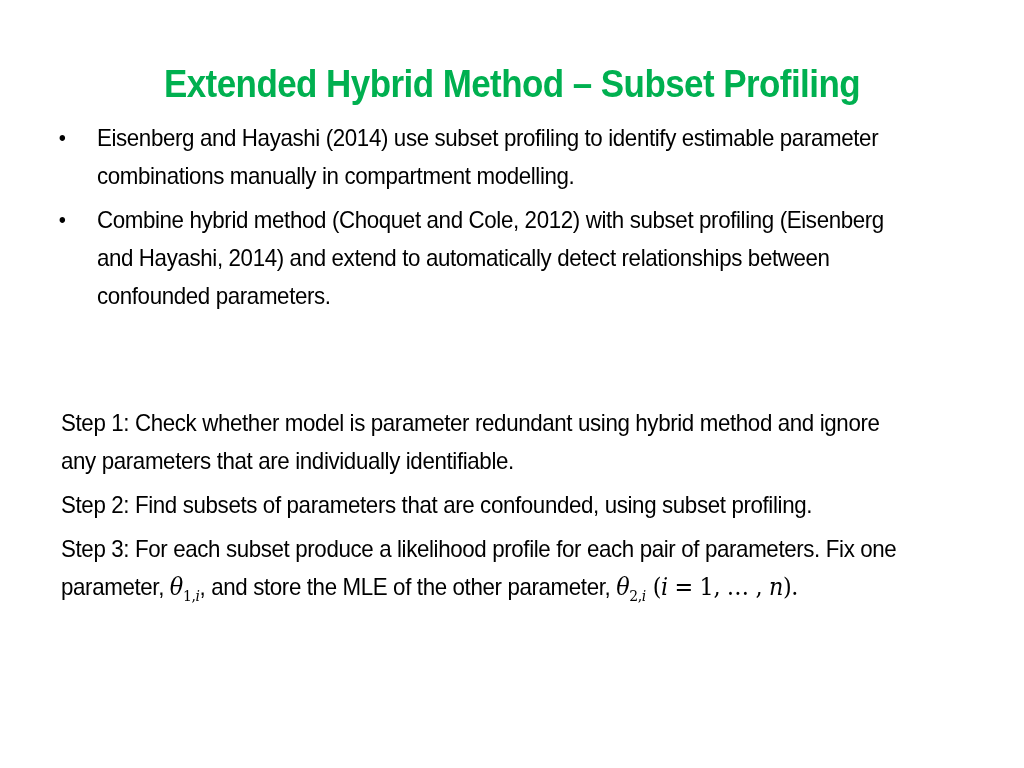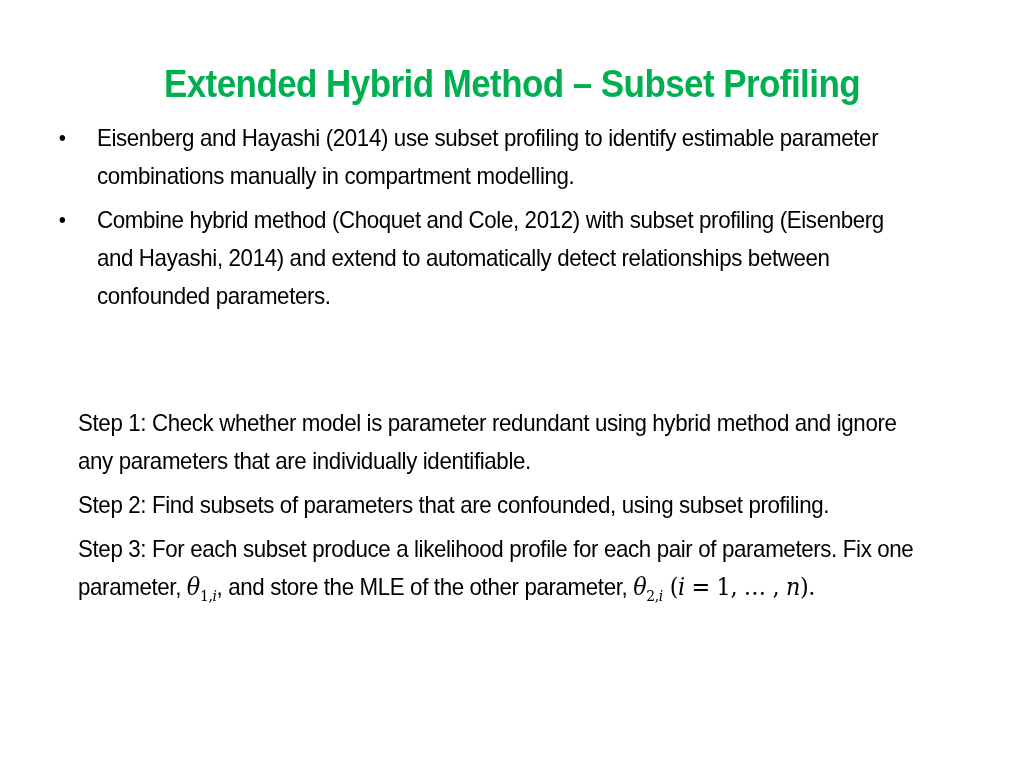--- a/index.html
+++ b/index.html
@@ -51,21 +51,21 @@
     }
     .bullet-dot {
       position: absolute;
       left: 3px;
       top: 0;
       font-size: 22px;
     }
     .steps {
       position: absolute;
       top: 376px;
-      left: 78px;
+      left: 61px;
       width: 910px;
     }
     .step {
       font-size: 24px;
       line-height: 38px;
       margin-bottom: 6px;
       letter-spacing: -0.4px;
       transform: scaleX(0.93);
       transform-origin: left;
     }

